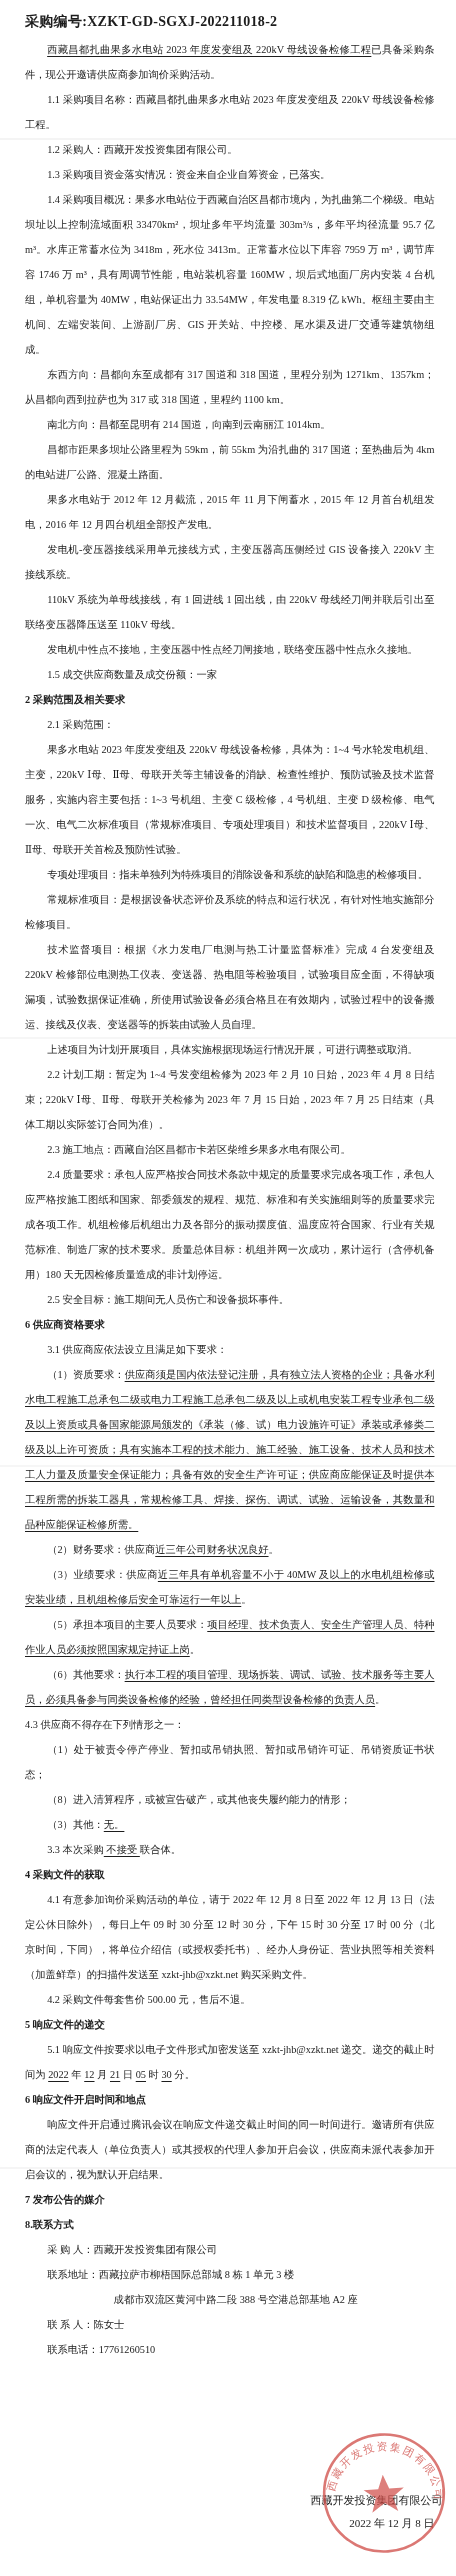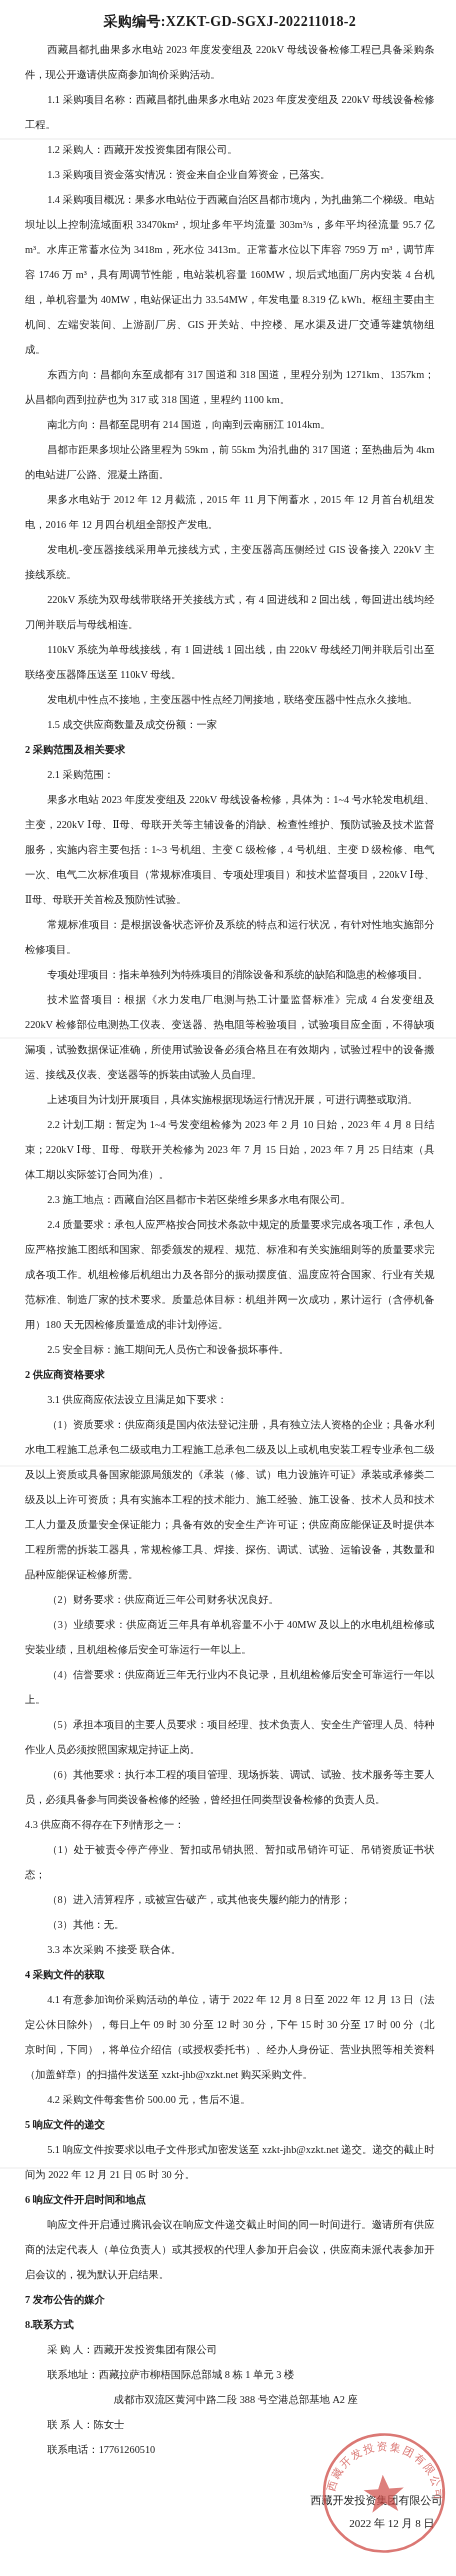--- a/index.html
+++ b/index.html
@@ -28,31 +28,31 @@
   }
   .content{
     position:relative;
     padding:6.6px 22.5px 0 25px;
     font-size:10.3px;
     line-height:25px;
     text-align:justify;
   }
   .para{margin:0;}
   .title{
-    text-align:center;
+    text-align:left;
     font-size:14px;
     font-weight:600;
     line-height:30.5px;
     letter-spacing:0.3px;
   }
   .heading{font-weight:bold;}
   .indent{text-indent:2.15em;}
   .flush{text-indent:0;}
   .addr2{text-indent:8.6em;}
-  .u{text-underline-offset:3.3px;text-decoration-thickness:0.7px;}
+  .u{text-decoration:underline;text-underline-offset:3.3px;text-decoration-thickness:0.7px;}
   .signature{
     position:absolute;
     top:2489px;
     right:14.6px;
     width:219px;
     text-align:right;
     font-size:11px;
     line-height:23px;
     color:#1d1d1d;
   }
@@ -80,41 +80,39 @@
   <p class="para indent"><span class="u">西藏昌都扎曲果多水电站 2023 年度发变组及 220kV 母线设备检修工程</span><span>已具备采购条件，现公开邀请供应商参加询价采购活动。</span></p>
       <p class="para indent"><span>1.1 采购项目名称：西藏昌都扎曲果多水电站 2023 年度发变组及 220kV 母线设备检修工程。</span></p>
       <p class="para indent"><span>1.2 采购人：西藏开发投资集团有限公司。</span></p>
       <p class="para indent"><span>1.3 采购项目资金落实情况：资金来自企业自筹资金，已落实。</span></p>
       <p class="para indent"><span>1.4 采购项目概况：果多水电站位于西藏自治区昌都市境内，为扎曲第二个梯级。电站坝址以上控制流域面积 33470km²，坝址多年平均流量 303m³/s，多年平均径流量 95.7 亿 m³。水库正常蓄水位为 3418m，死水位 3413m。正常蓄水位以下库容 7959 万 m³，调节库容 1746 万 m³，具有周调节性能，电站装机容量 160MW，坝后式地面厂房内安装 4 台机组，单机容量为 40MW，电站保证出力 33.54MW，年发电量 8.319 亿 kWh。枢纽主要由主机间、左端安装间、上游副厂房、GIS 开关站、中控楼、尾水渠及进厂交通等建筑物组成。</span></p>
       <p class="para indent"><span>东西方向：昌都向东至成都有 317 国道和 318 国道，里程分别为 1271km、1357km；从昌都向西到拉萨也为 317 或 318 国道，里程约 1100 km。</span></p>
       <p class="para indent"><span>南北方向：昌都至昆明有 214 国道，向南到云南丽江 1014km。</span></p>
       <p class="para indent"><span>昌都市距果多坝址公路里程为 59km，前 55km 为沿扎曲的 317 国道；至热曲后为 4km 的电站进厂公路、混凝土路面。</span></p>
       <p class="para indent"><span>果多水电站于 2012 年 12 月截流，2015 年 11 月下闸蓄水，2015 年 12 月首台机组发电，2016 年 12 月四台机组全部投产发电。</span></p>
       <p class="para indent"><span>发电机-变压器接线采用单元接线方式，主变压器高压侧经过 GIS 设备接入 220kV 主接线系统。</span></p>
-      <p class="para indent"><span>220kV 系统为双母线带联络开关接线方式，有 4 回进线和 2 回出线，每回进出线均经刀闸并联后与母线相连。</span></p>
       <p class="para indent"><span>110kV 系统为单母线接线，有 1 回进线 1 回出线，由 220kV 母线经刀闸并联后引出至联络变压器降压送至 110kV 母线。</span></p>
       <p class="para indent"><span>发电机中性点不接地，主变压器中性点经刀闸接地，联络变压器中性点永久接地。</span></p>
       <p class="para indent"><span>1.5 成交供应商数量及成交份额：一家</span></p>
       <p class="para heading flush"><span>2 采购范围及相关要求</span></p>
       <p class="para indent"><span>2.1 采购范围：</span></p>
       <p class="para indent"><span>果多水电站 2023 年度发变组及 220kV 母线设备检修，具体为：1~4 号水轮发电机组、主变，220kV Ⅰ母、Ⅱ母、母联开关等主辅设备的消缺、检查性维护、预防试验及技术监督服务，实施内容主要包括：1~3 号机组、主变 C 级检修，4 号机组、主变 D 级检修、电气一次、电气二次标准项目（常规标准项目、专项处理项目）和技术监督项目，220kV Ⅰ母、Ⅱ母、母联开关首检及预防性试验。</span></p>
+      <p class="para indent"><span>专项处理项目：指未单独列为特殊项目的消除设备和系统的缺陷和隐患的检修项目。</span></p>
       <p class="para indent"><span>常规标准项目：是根据设备状态评价及系统的特点和运行状况，有针对性地实施部分检修项目。</span></p>
-      <p class="para indent"><span>专项处理项目：指未单独列为特殊项目的消除设备和系统的缺陷和隐患的检修项目。</span></p>
       <p class="para indent"><span>技术监督项目：根据《水力发电厂电测与热工计量监督标准》完成 4 台发变组及 220kV 检修部位电测热工仪表、变送器、热电阻等检验项目，试验项目应全面，不得缺项漏项，试验数据保证准确，所使用试验设备必须合格且在有效期内，试验过程中的设备搬运、接线及仪表、变送器等的拆装由试验人员自理。</span></p>
       <p class="para indent"><span>上述项目为计划开展项目，具体实施根据现场运行情况开展，可进行调整或取消。</span></p>
       <p class="para indent"><span>2.2 计划工期：暂定为 1~4 号发变组检修为 2023 年 2 月 10 日始，2023 年 4 月 8 日结束；220kV Ⅰ母、Ⅱ母、母联开关检修为 2023 年 7 月 15 日始，2023 年 7 月 25 日结束（具体工期以实际签订合同为准）。</span></p>
       <p class="para indent"><span>2.3 施工地点：西藏自治区昌都市卡若区柴维乡果多水电有限公司。</span></p>
       <p class="para indent"><span>2.4 质量要求：承包人应严格按合同技术条款中规定的质量要求完成各项工作，承包人应严格按施工图纸和国家、部委颁发的规程、规范、标准和有关实施细则等的质量要求完成各项工作。机组检修后机组出力及各部分的振动摆度值、温度应符合国家、行业有关规范标准、制造厂家的技术要求。质量总体目标：机组并网一次成功，累计运行（含停机备用）180 天无因检修质量造成的非计划停运。</span></p>
       <p class="para indent"><span>2.5 安全目标：施工期间无人员伤亡和设备损坏事件。</span></p>
-      <p class="para heading flush"><span>2 供应商资格要求</span></p>
+      <p class="para heading flush"><span>6 供应商资格要求</span></p>
       <p class="para indent"><span>3.1 供应商应依法设立且满足如下要求：</span></p>
       <p class="para indent"><span>（1）资质要求：</span><span class="u">供应商须是国内依法登记注册，具有独立法人资格的企业；具备水利水电工程施工总承包二级或电力工程施工总承包二级及以上或机电安装工程专业承包二级及以上资质或具备国家能源局颁发的《承装（修、试）电力设施许可证》承装或承修类二级及以上许可资质；具有实施本工程的技术能力、施工经验、施工设备、技术人员和技术工人力量及质量安全保证能力；具备有效的安全生产许可证；供应商应能保证及时提供本工程所需的拆装工器具，常规检修工具、焊接、探伤、调试、试验、运输设备，其数量和品种应能保证检修所需。</span></p>
       <p class="para indent"><span>（2）财务要求：供应商</span><span class="u">近三年公司财务状况良好</span><span>。</span></p>
       <p class="para indent"><span>（3）业绩要求：供应商</span><span class="u">近三年具有单机容量不小于 40MW 及以上的水电机组检修或安装业绩，且机组检修后安全可靠运行一年以上</span><span>。</span></p>
-      <p class="para indent"><span>（4）信誉要求：供应商</span><span class="u">近三年无行业内不良记录，且机组检修后安全可靠运行一年以上</span><span>。</span></p>
       <p class="para indent"><span>（5）承担本项目的主要人员要求：</span><span class="u">项目经理、技术负责人、安全生产管理人员、特种作业人员必须按照国家规定持证上岗</span><span>。</span></p>
       <p class="para indent"><span>（6）其他要求：</span><span class="u">执行本工程的项目管理、现场拆装、调试、试验、技术服务等主要人员，必须具备参与同类设备检修的经验，曾经担任同类型设备检修的负责人员</span><span>。</span></p>
       <p class="para flush"><span>4.3 供应商不得存在下列情形之一：</span></p>
       <p class="para indent"><span>（1）处于被责令停产停业、暂扣或吊销执照、暂扣或吊销许可证、吊销资质证书状态；</span></p>
       <p class="para indent"><span>（8）进入清算程序，或被宣告破产，或其他丧失履约能力的情形；</span></p>
       <p class="para indent"><span>（3）其他：</span><span class="u">无。</span></p>
       <p class="para indent"><span>3.3 本次采购</span><span class="u"> 不接受 </span><span>联合体。</span></p>
       <p class="para heading flush"><span>4 采购文件的获取</span></p>
       <p class="para indent"><span>4.1 有意参加询价采购活动的单位，请于 2022 年 12 月 8 日至 2022 年 12 月 13 日（法定公休日除外），每日上午 09 时 30 分至 12 时 30 分，下午 15 时 30 分至 17 时 00 分（北京时间，下同），将单位介绍信（或授权委托书）、经办人身份证、营业执照等相关资料（加盖鲜章）的扫描件发送至 xzkt-jhb@xzkt.net 购买采购文件。</span></p>
       <p class="para indent"><span>4.2 采购文件每套售价 500.00 元，售后不退。</span></p>

